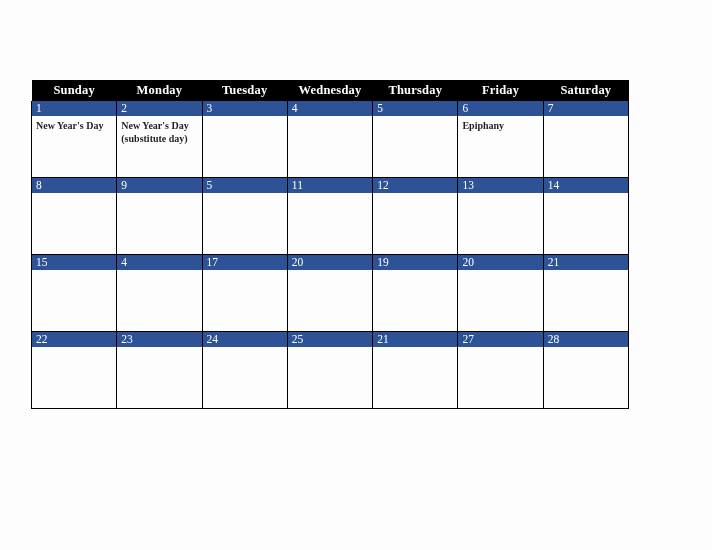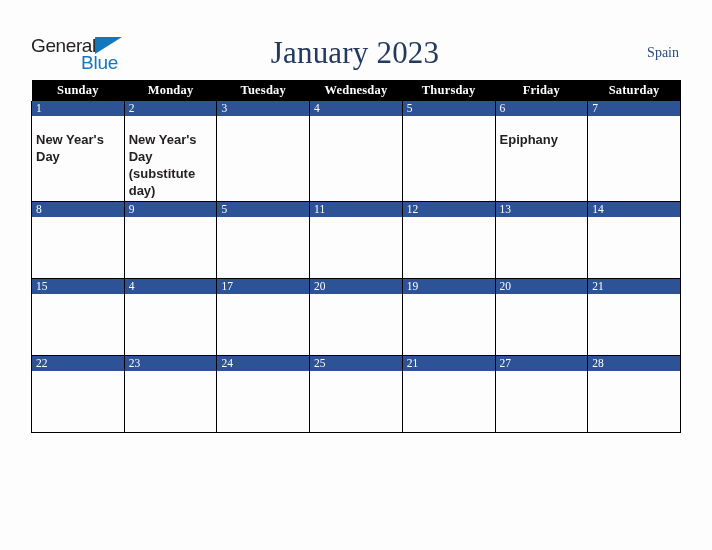--- a/index.html
+++ b/index.html
@@ -88,21 +88,21 @@
     color: #2b4a7d;
     padding-right: 2px;
     white-space: nowrap;
   }
 
   
   .calendar {
     position: absolute;
     left: 31px;
     top: 80px;
-    width: 650px;
+    width: 598px;
     border-collapse: collapse;
     table-layout: fixed;
   }
 
   .calendar th {
     background: #000000;
     color: #ffffff;
     font-size: 12.5px;
     font-weight: bold;
     height: 21px;
@@ -130,53 +130,37 @@
     line-height: 15px;
     color: #ffffff;
     font-size: 11.5px;
     padding-left: 4px;
     box-sizing: border-box;
     font-family: "Liberation Serif", serif;
     overflow: hidden;
   }
 
   .events {
-    padding: 15px 4px 0 4px;
-    font-size: 13px;
+    padding: 3px 4px 0 4px;
+    font-size: 10px;
     line-height: 1.32;
     color: #231f20;
-    font-family: Liberation Sans, sans-serif;
+    font-family: Liberation Serif, serif;
     font-weight: bold;
     word-wrap: break-word;
   }
   .event {
     margin: 0 0 1px 0;
   }
 </style>
 </head>
 <body>
 
 <div class="page">
 
-  <div class="header">
-
-    <div class="logo">
-      <div class="logo-row1">
-        <span class="logo-general">General</span>
-        <span class="logo-triangle"></span>
-      </div>
-      <div class="logo-row2">
-        <span class="logo-blue">Blue</span>
-      </div>
-    </div>
-
-    <div class="title">January 2023</div>
-
-    <div class="country">Spain</div>
-  </div>
 
   <table class="calendar">
     <thead>
       <tr>
         <th>Sunday</th>
         <th>Monday</th>
         <th>Tuesday</th>
         <th>Wednesday</th>
         <th>Thursday</th>
         <th>Friday</th>

